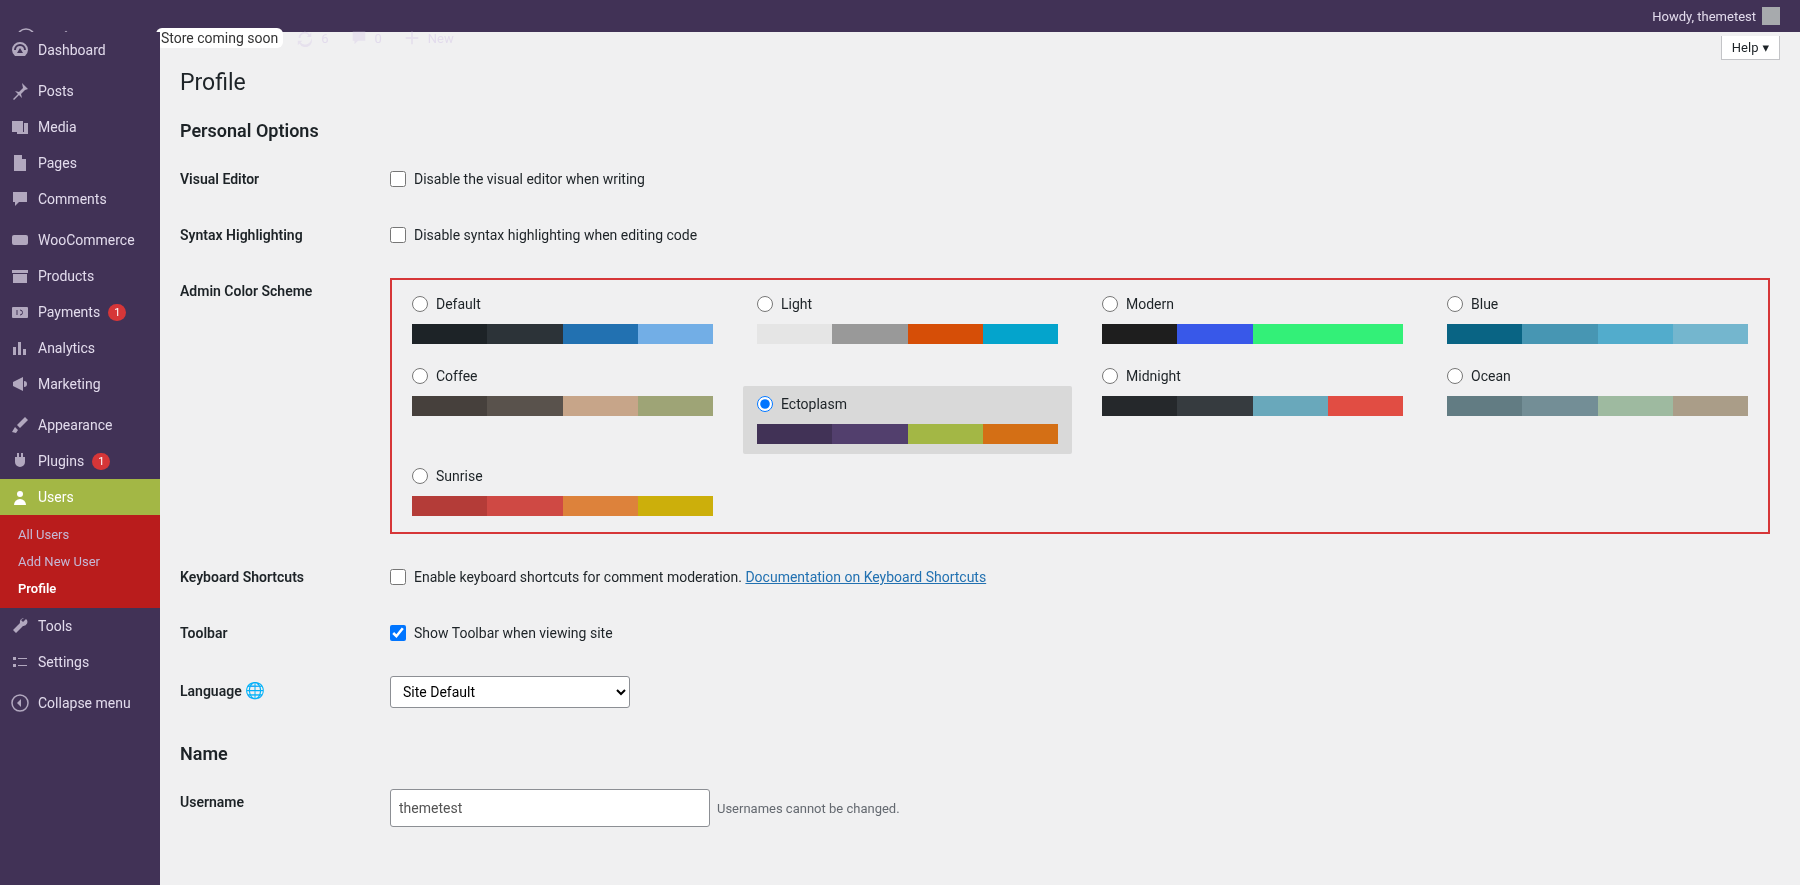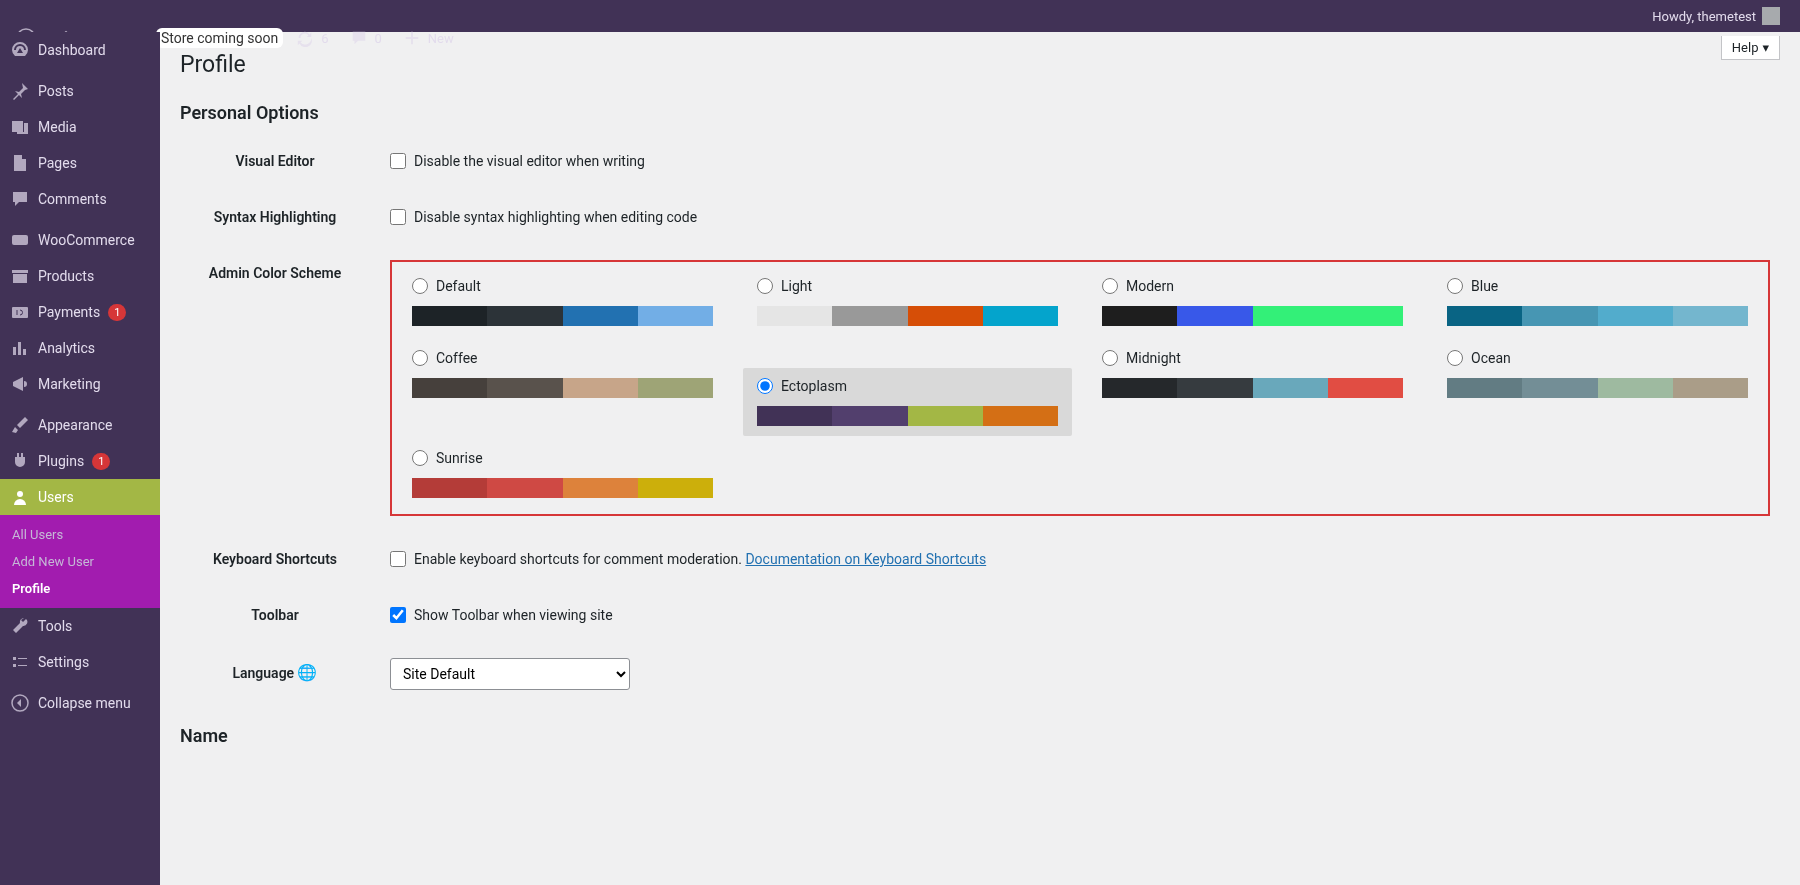--- a/index.html
+++ b/index.html
@@ -14,34 +14,34 @@
 .avatar-square { width: 18px; height: 18px; background: #a7aaad; display: inline-block; }
 
 
 .wrap { display: flex; min-height: calc(100vh - 32px); }
 .sidebar { width: 160px; background: #413256; color: #fff; padding-top: 0; position: relative; }
 .menu-item { display: flex; align-items: center; gap: 8px; padding: 8px 10px; color: #e2dbec; cursor: pointer; font-size: 14px; }
 .menu-item.current { background: #a3b745; color: #fff; font-weight: 400; position: relative; }
 .menu-item.current::after { content: ''; position: absolute; right: -8px; top: 50%; transform: translateY(-50%); border: 8px solid transparent; border-right-color: #f0f0f1; }
 .menu-icon { width: 20px; height: 20px; display: inline-flex; align-items: center; justify-content: center; opacity: 0.7; }
 .menu-item.current .menu-icon { opacity: 1; }
-.submenu { background: #a21caf; padding: 6px 0; }
+.submenu { background: #b91c1c; padding: 6px 6px; }
 .submenu-item { padding: 6px 12px; color: #c5b8d6; cursor: pointer; font-size: 13px; }
 .submenu-item.current { color: #fff; font-weight: 600; }
 .menu-sep { height: 5px; }
 .count-badge { background: #d63638; color: #fff; border-radius: 9px; padding: 0 6px; font-size: 11px; line-height: 17px; height: 17px; display: inline-block; }
 
 
-.content { flex: 1; padding: 10px 20px 40px; position: relative; }
+.content { flex: 1; padding: 28px 20px 40px; position: relative; }
 h1.title { font-size: 23px; font-weight: 400; padding: 9px 0 4px; }
 h2.section { font-size: 18px; font-weight: 600; margin: 20px 0 10px; }
 .help-tab { position: absolute; right: 20px; top: 4px; background: #fff; border: 1px solid #c3c4c7; border-top: none; padding: 4px 10px; font-size: 13px; cursor: pointer; display: flex; align-items: center; gap: 4px; }
 
 .form-table { width: 100%; border-collapse: collapse; }
-.form-table th { text-align: center; vertical-align: top; padding: 20px 10px 20px 0; width: 200px; font-weight: 600; color: #1d2327; font-size: 14px; }
+.form-table th { text-align: left; vertical-align: top; padding: 20px 10px 20px 0; width: 200px; font-weight: 600; color: #1d2327; font-size: 14px; }
 .form-table td { padding: 15px 10px; vertical-align: middle; font-size: 14px; }
 .checkbox-row { display: flex; align-items: center; gap: 8px; }
 .checkbox-row input[type="checkbox"] { width: 16px; height: 16px; }
 .desc { color: #646970; font-size: 13px; }
 a.doc-link { color: #2271b1; text-decoration: underline; }
 
 
 .color-scheme-wrap { border: 2px solid #d63638; padding: 6px; }
 .color-scheme-grid { display: grid; grid-template-columns: repeat(4, 1fr); gap: 4px 16px; }
 .color-option { padding: 10px 14px; border-radius: 2px; }
@@ -422,14 +422,22 @@
             </td>
       </tr>
       <tr>
         <th><span>Language</span> <span style="font-size:16px;">🌐</span></th>
         <td><select class="select-lang"><option>Site Default</option></select></td>
       </tr>
     </tbody>
       </table>
 
     <h2 class="section">Name</h2>
+    <table class="form-table">
+      <tbody>
+          <tr>
+        <th>Username</th>
+        <td><input type="text" class="text-input" disabled="" value="themetest" style=""> &nbsp;<span class="desc">Usernames cannot be changed.</span></td>
+      </tr>
+    </tbody>
+      </table>
   </div>
 </div>
 
 </body></html>

